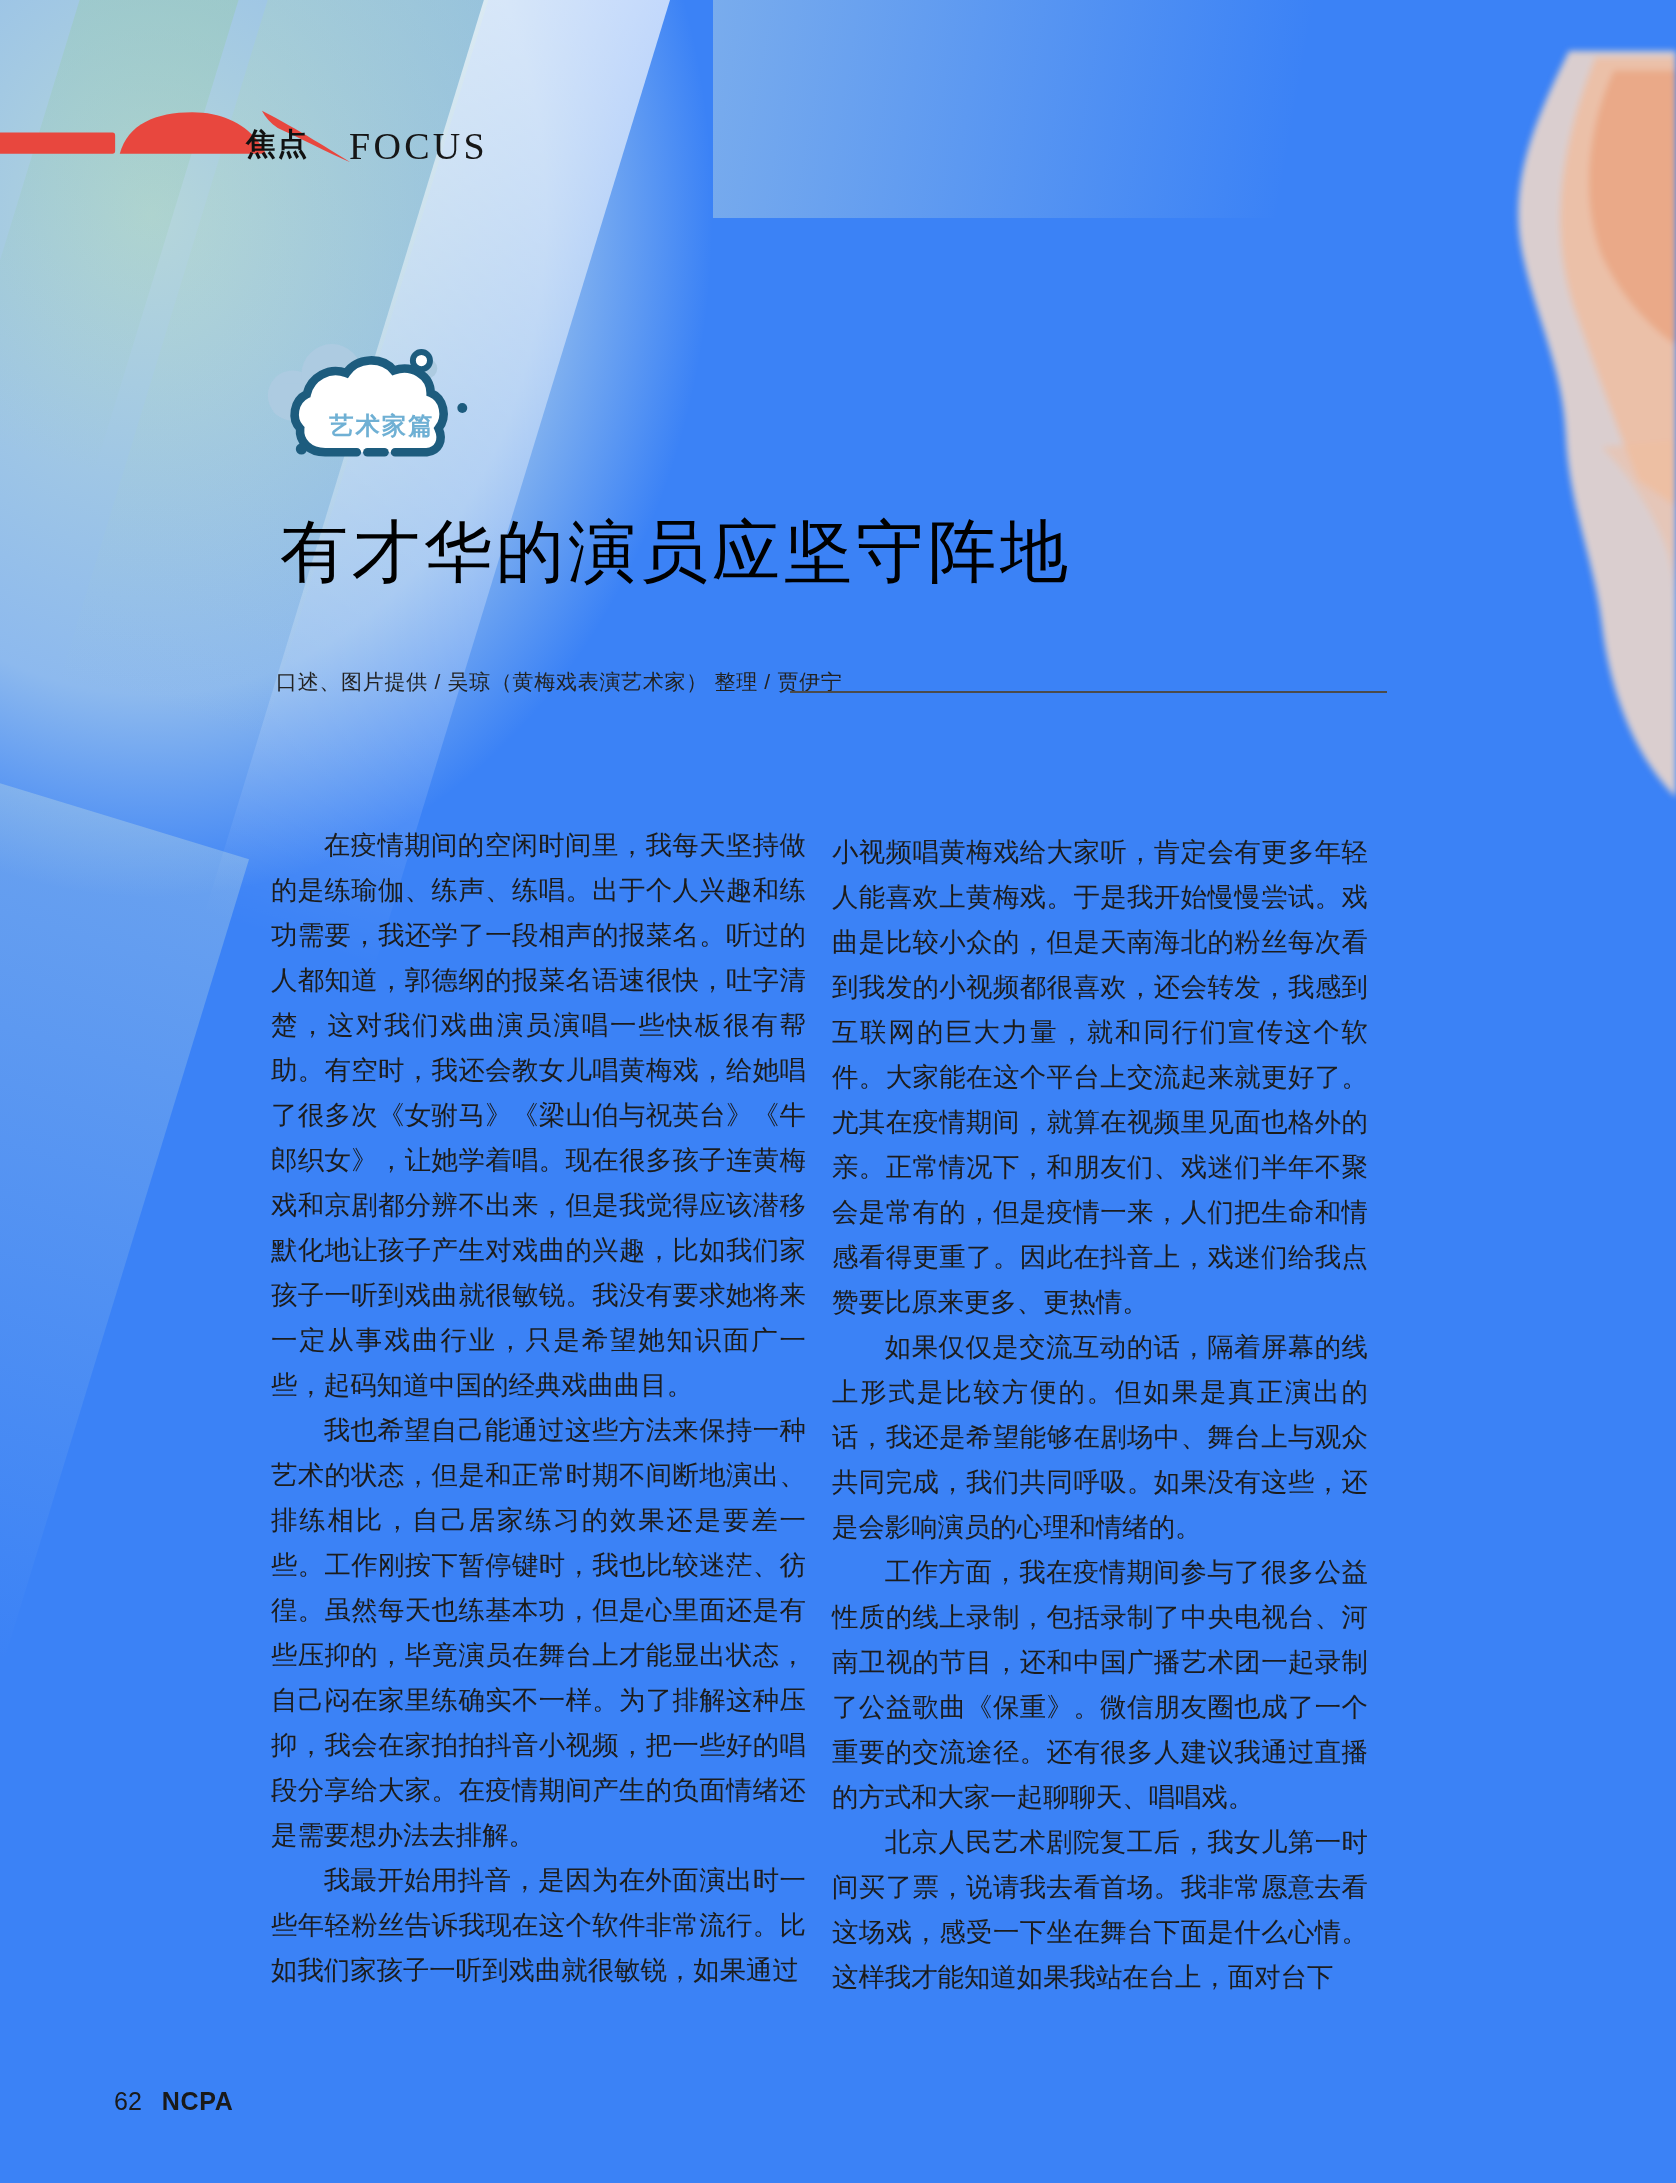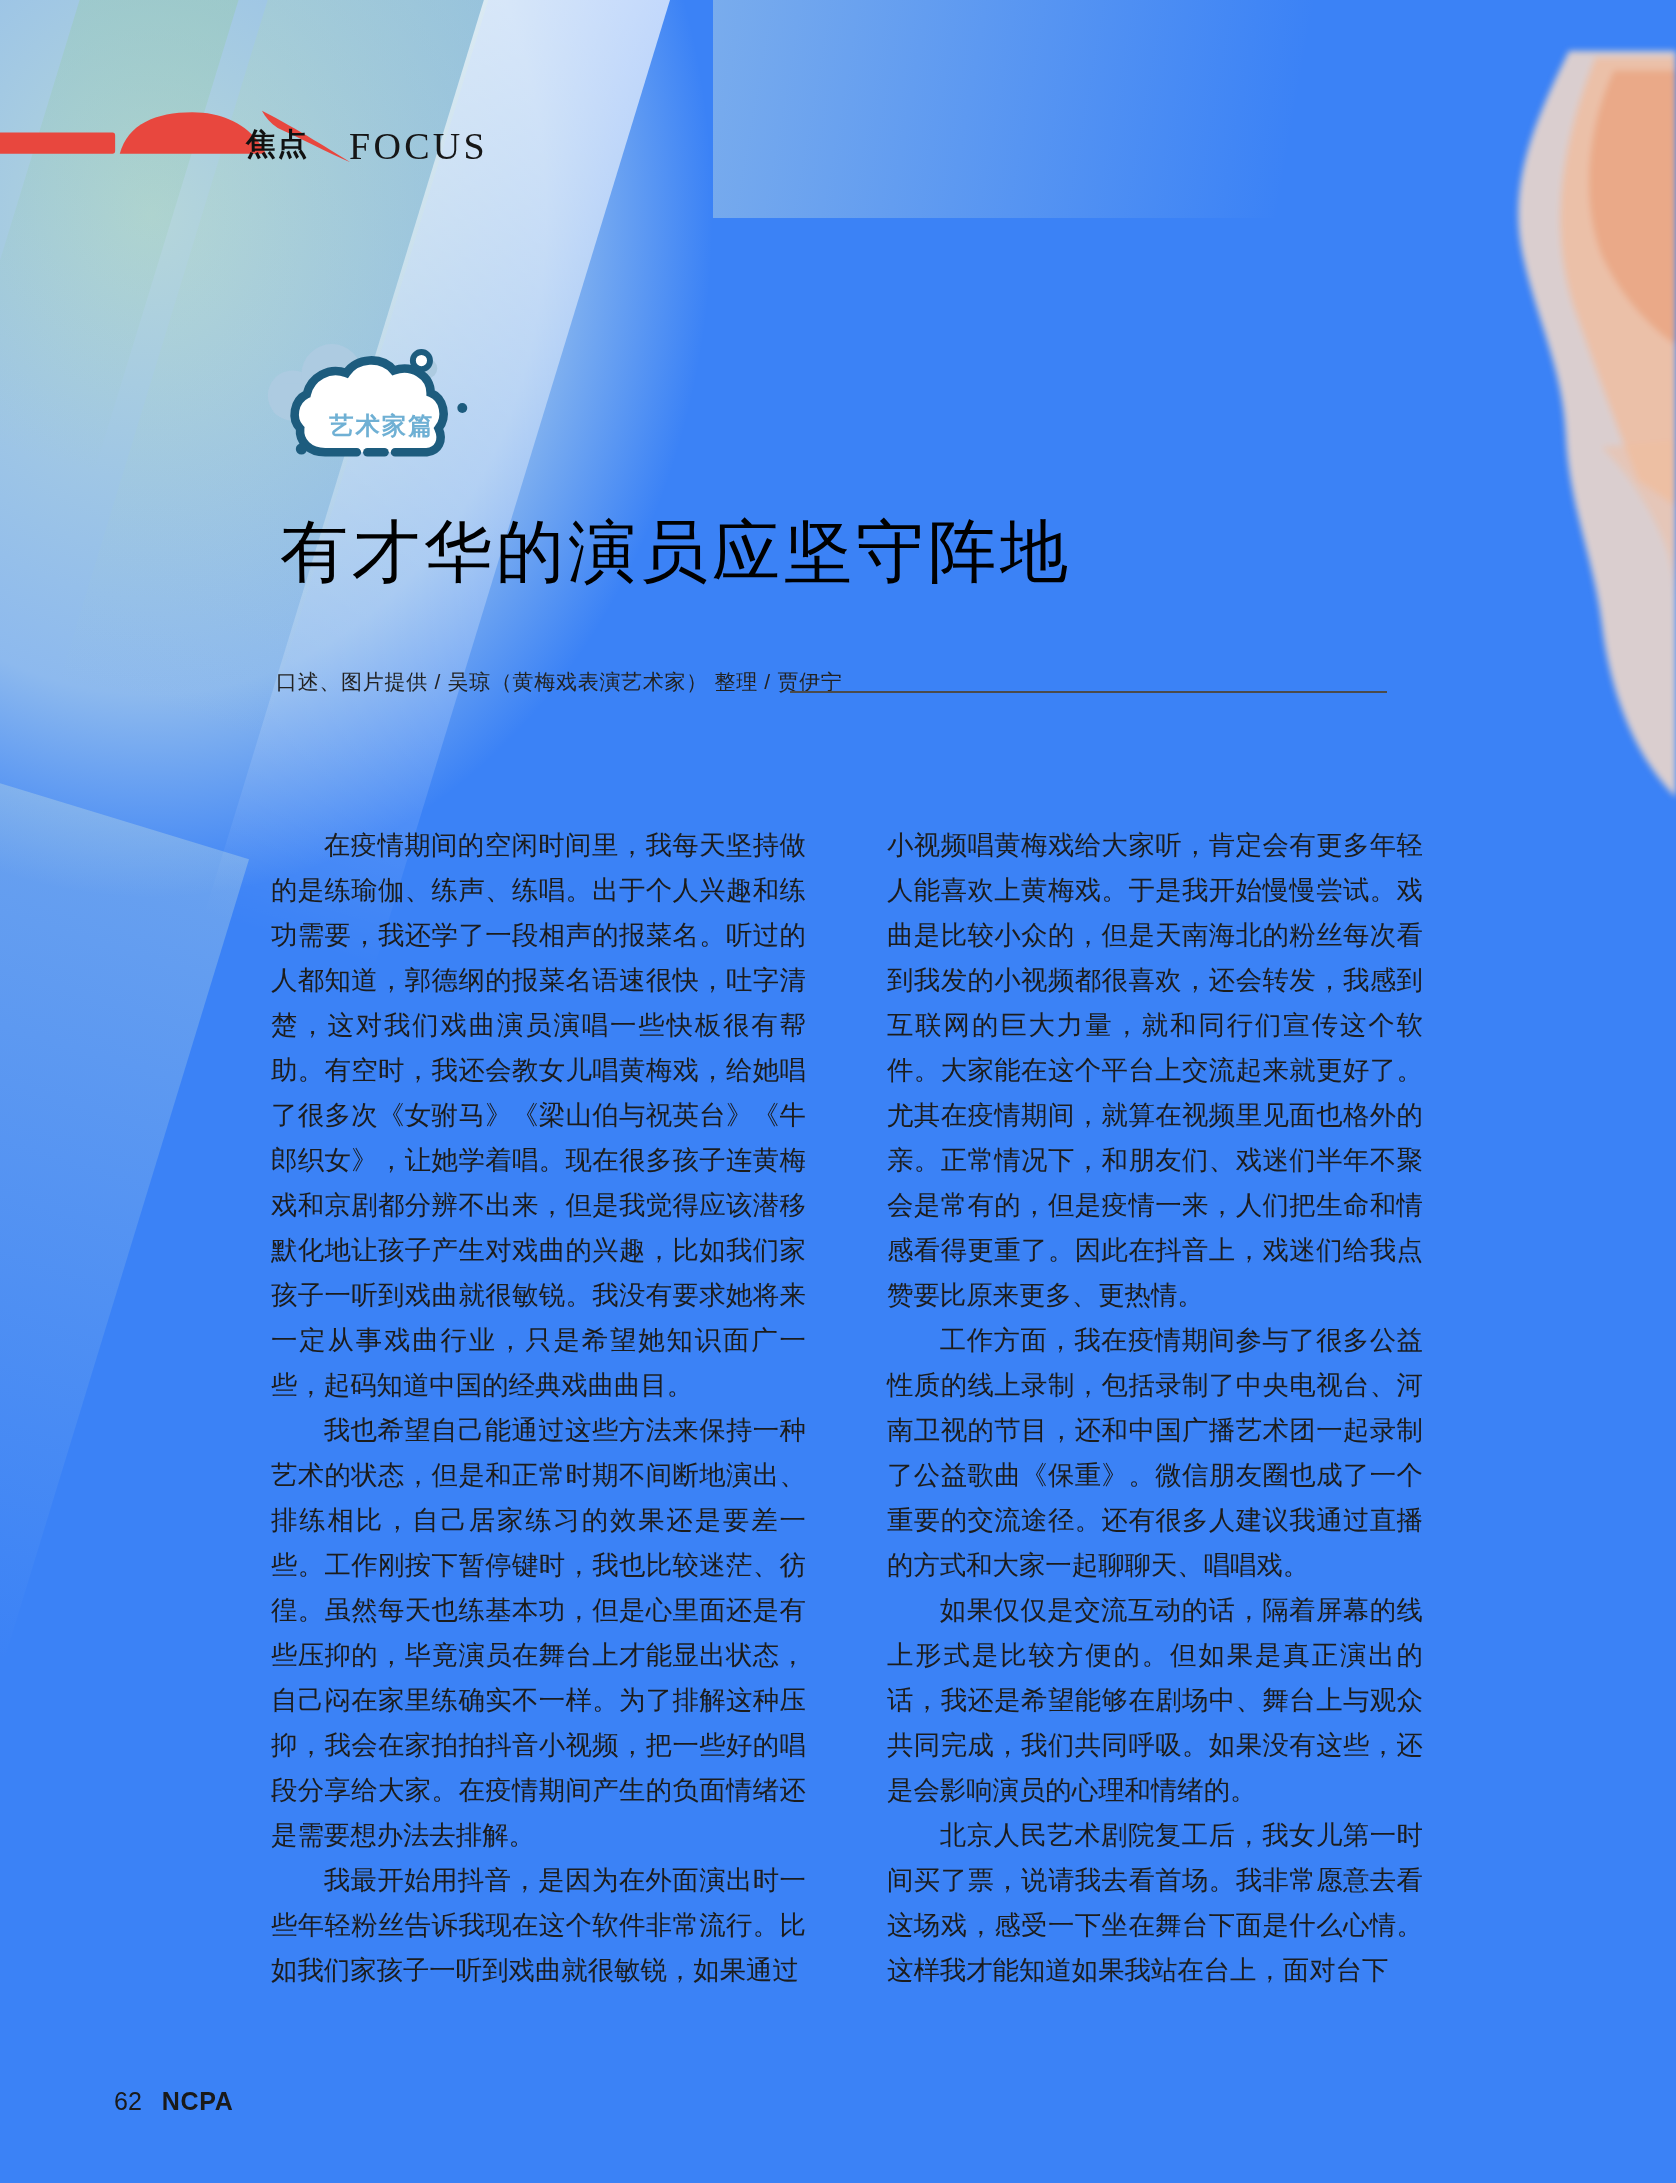--- a/index.html
+++ b/index.html
@@ -52,21 +52,21 @@
   .byline-rule{
     position:absolute;left:790px;top:691px;width:597px;height:2px;background:#4b4b4b;
   }
   .col{
     position:absolute;top:823px;font-size:26.4px;line-height:45px;color:#1c1c1c;
     text-align:justify;text-justify:inter-character;
   }
   .col p{margin:0;}
   .col p.indent{text-indent:2em;}
   #col-left{left:271px;width:535px;}
-  #col-right{left:887px;width:536px;}
+  #col-right{left:832px;width:536px;margin-top:7px;}
   
   .footer{position:absolute;left:114px;top:2069px;font-size:25px;color:#1a1a1a;line-height:1;margin-top:20px;}
   .footer .pg{font-weight:400;}
   .footer .mag{font-weight:700;margin-left:20px;letter-spacing:0.7px;}
 </style>
 </head>
 <body>
 
 <div id="page">
 
@@ -125,22 +125,22 @@
   <div class="byline">口述、图片提供 / 吴琼（黄梅戏表演艺术家）  整理 / 贾伊宁</div>
   <div class="byline-rule"></div>
 
   <div id="col-left" class="col">
     <p class="indent">在疫情期间的空闲时间里，我每天坚持做的是练瑜伽、练声、练唱。出于个人兴趣和练功需要，我还学了一段相声的报菜名。听过的人都知道，郭德纲的报菜名语速很快，吐字清楚，这对我们戏曲演员演唱一些快板很有帮助。有空时，我还会教女儿唱黄梅戏，给她唱了很多次《女驸马》《梁山伯与祝英台》《牛郎织女》，让她学着唱。现在很多孩子连黄梅戏和京剧都分辨不出来，但是我觉得应该潜移默化地让孩子产生对戏曲的兴趣，比如我们家孩子一听到戏曲就很敏锐。我没有要求她将来一定从事戏曲行业，只是希望她知识面广一些，起码知道中国的经典戏曲曲目。</p>
     <p class="indent">我也希望自己能通过这些方法来保持一种艺术的状态，但是和正常时期不间断地演出、排练相比，自己居家练习的效果还是要差一些。工作刚按下暂停键时，我也比较迷茫、彷徨。虽然每天也练基本功，但是心里面还是有些压抑的，毕竟演员在舞台上才能显出状态，自己闷在家里练确实不一样。为了排解这种压抑，我会在家拍拍抖音小视频，把一些好的唱段分享给大家。在疫情期间产生的负面情绪还是需要想办法去排解。</p>
     <p class="indent">我最开始用抖音，是因为在外面演出时一些年轻粉丝告诉我现在这个软件非常流行。比如我们家孩子一听到戏曲就很敏锐，如果通过</p>
   </div>
   <div id="col-right" class="col">
     <p>小视频唱黄梅戏给大家听，肯定会有更多年轻人能喜欢上黄梅戏。于是我开始慢慢尝试。戏曲是比较小众的，但是天南海北的粉丝每次看到我发的小视频都很喜欢，还会转发，我感到互联网的巨大力量，就和同行们宣传这个软件。大家能在这个平台上交流起来就更好了。尤其在疫情期间，就算在视频里见面也格外的亲。正常情况下，和朋友们、戏迷们半年不聚会是常有的，但是疫情一来，人们把生命和情感看得更重了。因此在抖音上，戏迷们给我点赞要比原来更多、更热情。</p>
+    <p class="indent">如果仅仅是交流互动的话，隔着屏幕的线上形式是比较方便的。但如果是真正演出的话，我还是希望能够在剧场中、舞台上与观众共同完成，我们共同呼吸。如果没有这些，还是会影响演员的心理和情绪的。</p>
     <p class="indent">工作方面，我在疫情期间参与了很多公益性质的线上录制，包括录制了中央电视台、河南卫视的节目，还和中国广播艺术团一起录制了公益歌曲《保重》。微信朋友圈也成了一个重要的交流途径。还有很多人建议我通过直播的方式和大家一起聊聊天、唱唱戏。</p>
-    <p class="indent">如果仅仅是交流互动的话，隔着屏幕的线上形式是比较方便的。但如果是真正演出的话，我还是希望能够在剧场中、舞台上与观众共同完成，我们共同呼吸。如果没有这些，还是会影响演员的心理和情绪的。</p>
     <p class="indent">北京人民艺术剧院复工后，我女儿第一时间买了票，说请我去看首场。我非常愿意去看这场戏，感受一下坐在舞台下面是什么心情。这样我才能知道如果我站在台上，面对台下</p>
   </div>
 
   <div class="footer">
     <span class="pg">62</span><span class="mag">NCPA</span>
   </div>
 
 </div>
 
 

